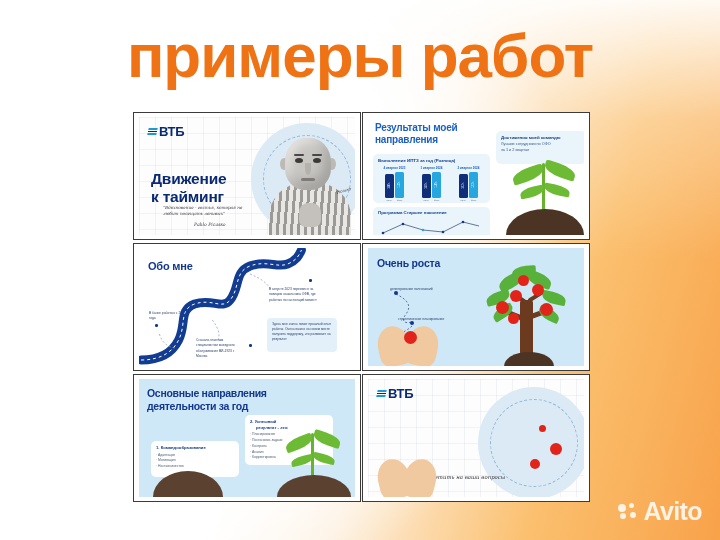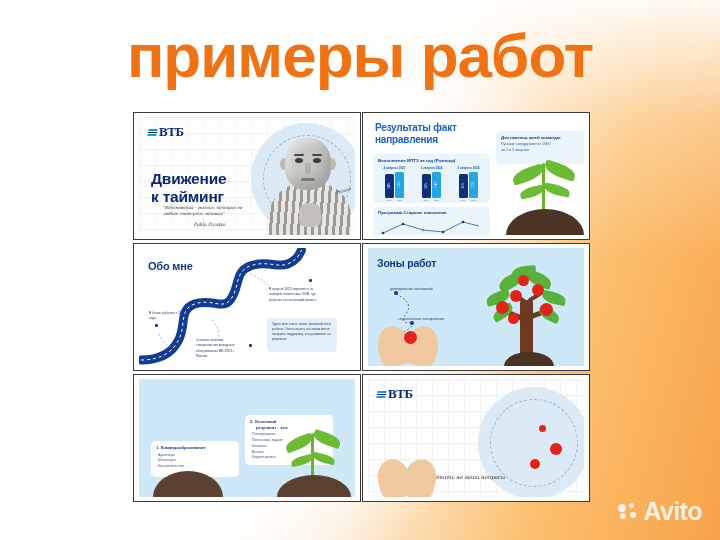--- a/index.html
+++ b/index.html
@@ -55,21 +55,21 @@
     background:#ffffff;
   }
 
   
   .vtb-logo{ position:absolute; display:flex; align-items:center; gap:2px; }
   .vtb-bars{ display:flex; flex-direction:column; gap:1px; transform:skewX(-12deg); }
   .vtb-bars i{ display:block; height:1.6px; background:#1b9ad6; border-radius:0; }
   .vtb-bars i:nth-child(1){ width:9px; }
   .vtb-bars i:nth-child(2){ width:9px; background:#0a2973;}
   .vtb-bars i:nth-child(3){ width:9px; background:#1b9ad6;}
-  .vtb-word{ font-size:13px; font-weight:bold; color:#0a2973; letter-spacing:-0.3px;font-family:Liberation Serif, serif; }
+  .vtb-word{ font-size:13px; font-weight:bold; color:#0a2973; letter-spacing:-0.3px; }
 
   
   .s1{ background:#fdfdfd; }
   .s1 .grid-lines{
     position:absolute; inset:0;
     background-image:linear-gradient(to right, rgba(0,40,120,0.05) 1px, transparent 1px),
                      linear-gradient(to bottom, rgba(0,40,120,0.05) 1px, transparent 1px);
     background-size:16px 16px;
   }
   .s1 .blue-circle{
@@ -313,21 +313,21 @@
         <div class="mouth"></div>
         <div class="hand"></div>
         <div class="tag">Picasso</div>
       </div>
     </div>
   </div>
 
   <div class="slide-frame">
     <div class="slide-inner s2">
       <div class="title">
-        <div>Результаты факт</div>
+        <div>Результаты моей</div>
         <div>направления</div>
       </div>
 
       <div class="card card-kpi">
         <div class="mini-title" style="padding:4px 0 0 5px;">Выполнение ИПТЗ за год (Розница)</div>
         <div class="kpi-group">
           <div class="kpi-col">
             <div class="kpi-label">4 квартал 2023</div>
             <div class="kpi-bars">
               <div class="kpi-bar dark" style="height:24px">
@@ -424,21 +424,21 @@
 
       <div class="note n3">В августе 2023 перевелся на позицию начальника ОФВ, где работаю по настоящий момент</div>
       <div class="dot" style="left:170px; top:31px;"></div>
 
       <div class="card-blue">Здесь мне очень помог прошлый опыт работы. Очень важно на новом месте получить поддержку, это развивает на результат</div>
     </div>
   </div>
 
   <div class="slide-frame">
     <div class="slide-inner s4">
-      <div class="title">Зоны работ</div>
+      <div class="title">Очень роста</div>
 
       <svg style="position:absolute;left:14px;top:40px;width:70px;height:70px" viewBox="0 0 70 70">
         <path d="M14,6 C26,12 30,18 24,26 C18,34 24,36 30,34" fill="none" stroke="#2a3f6b" stroke-width="0.7" stroke-dasharray="2 2"></path>
         <path d="M30,38 C24,44 14,46 12,54 C10,60 14,62 18,62" fill="none" stroke="#2a3f6b" stroke-width="0.7" stroke-dasharray="2 2"></path>
         <circle cx="14" cy="5" r="2" fill="#12378f"></circle>
         <circle cx="30" cy="35" r="2" fill="#12378f"></circle>
         <circle cx="12" cy="64" r="2" fill="#12378f"></circle>
       </svg>
 
       <div class="lbl" style="left:22px; top:39px;">делегирование полномочий</div>
@@ -472,20 +472,24 @@
       <div class="hands">
         <div class="palm" style="left:2px; transform:rotate(-12deg);"></div>
         <div class="palm" style="left:30px; transform:rotate(12deg);"></div>
         <div class="apple" style="left:28px; bottom:22px; width:13px; height:13px;"></div>
       </div>
     </div>
   </div>
 
   <div class="slide-frame">
     <div class="slide-inner s5">
+      <div class="title">
+        <div>Основные направления</div>
+        <div>деятельности за год</div>
+      </div>
 
       <div class="card-w c1">
         <div class="card-h">1. Командообразование</div>
         <div class="card-li">· <span>Адаптация</span></div>
         <div class="card-li" style="margin-top:0">· <span>Мотивация</span></div>
         <div class="card-li" style="margin-top:0">· <span>Наставничество</span></div>
       </div>
 
       <div class="card-w c2">
         <div class="card-h">2. Успешный</div>

